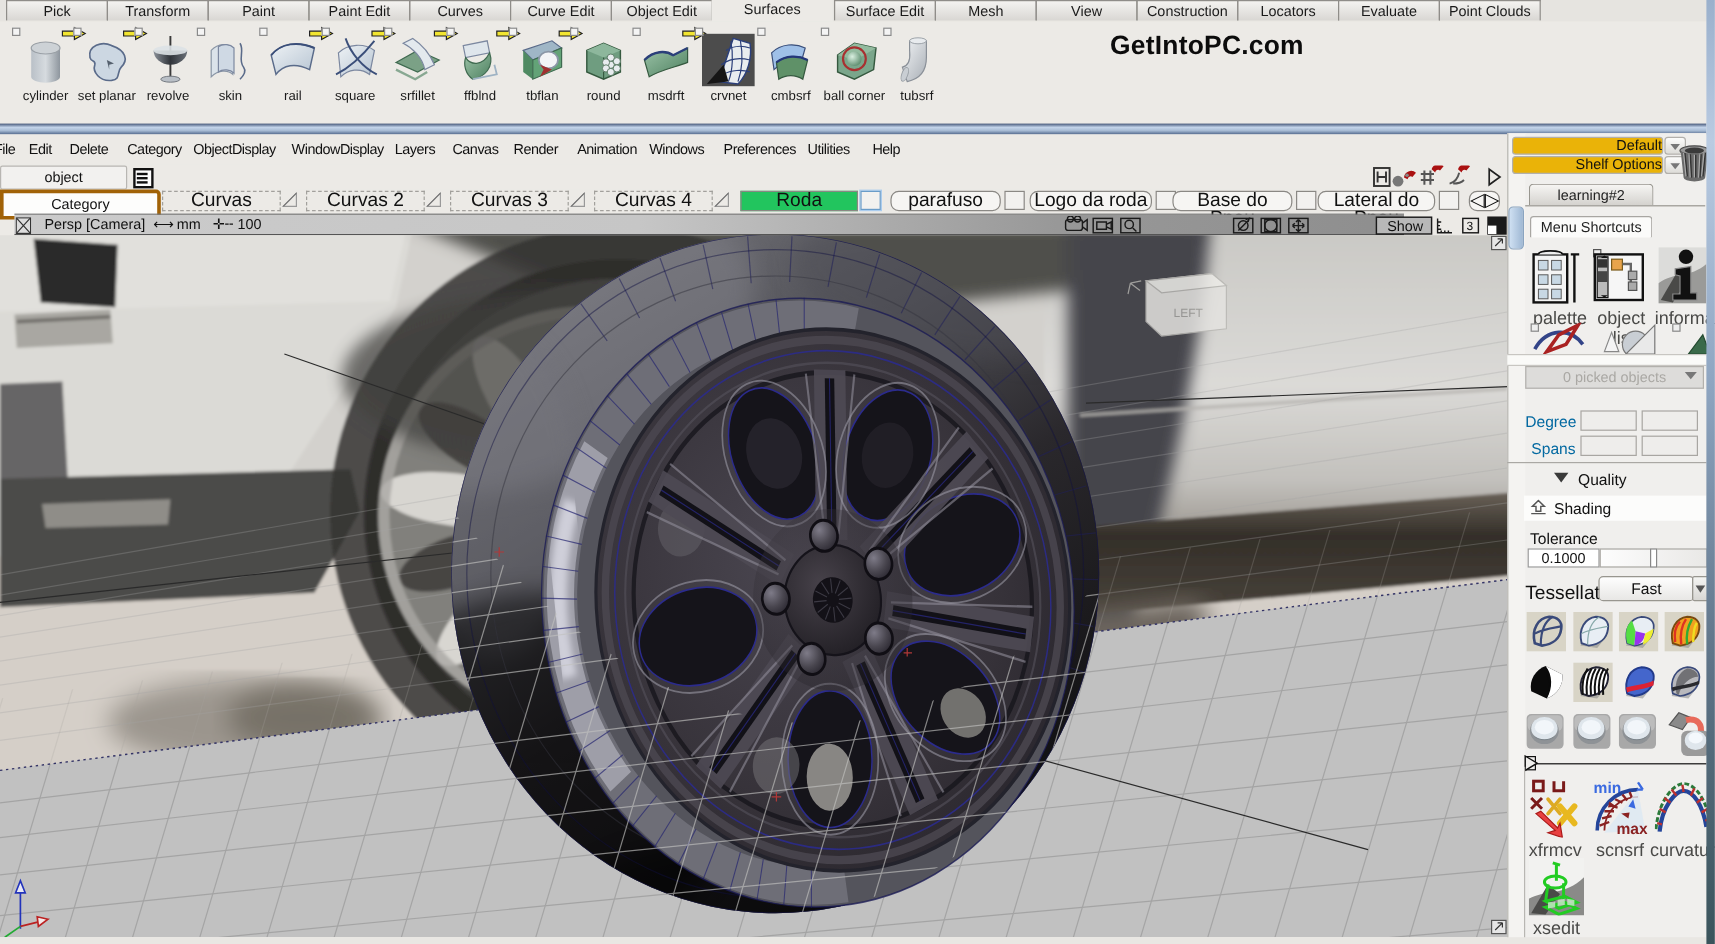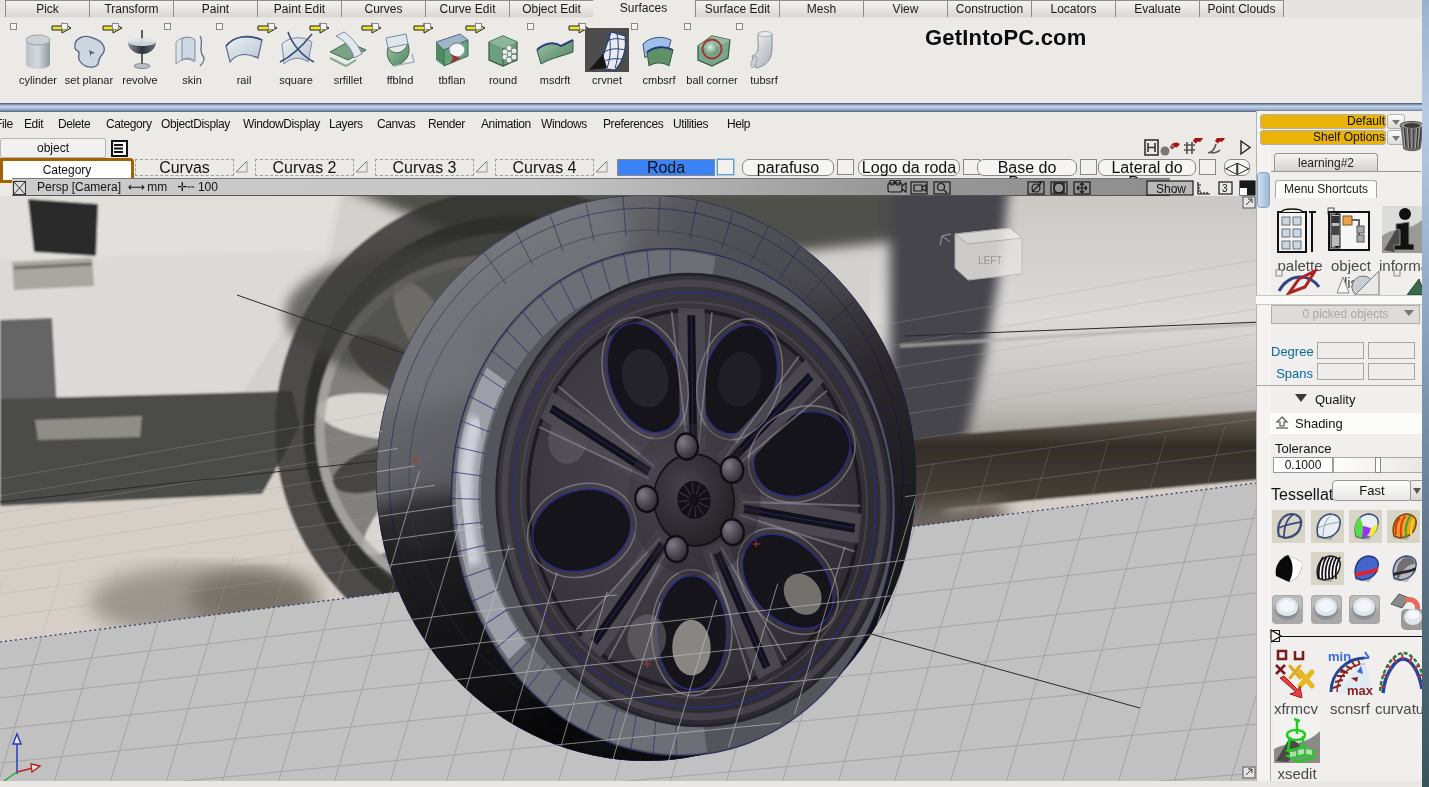--- a/index.html
+++ b/index.html
@@ -24,21 +24,21 @@
 #listicon{position:absolute;left:111px;top:3px;width:13px;height:13px;background:#fff;border:2px solid #111;}
 #listicon:before{content:"";position:absolute;left:1px;top:2px;width:9px;height:1.5px;background:#111;
  box-shadow:0 3.5px 0 #111,0 7px 0 #111;}
 #prompt{position:absolute;left:130px;top:0;width:1012px;height:19px;background:#fff;border:1px solid #555;
  font-size:13px;color:#808080;line-height:19px;padding-left:6px;box-sizing:border-box;white-space:nowrap;overflow:hidden;}
 #shelfrow{position:absolute;left:0;top:158px;width:1256px;height:20px;background:#eceae6;}
 .cat{position:absolute;left:0;top:0;width:128px;height:19px;background:#fdfdfc;border:3px solid #a16207;
  border-radius:0 4px 4px 0;text-align:center;font-size:12px;line-height:19px;color:#111;}
 .stab{position:absolute;top:1px;height:15px;border:1px dashed #a2a09c;text-align:center;font-size:16px;
  line-height:15px;color:#111;}
-.stab.roda{background:#3b82f6;border:1px solid #8a8884;}
+.stab.roda{background:#22c55e;border:1px solid #8a8884;}
 .stab.rnd{border:1px solid #8a8884;border-radius:7px;background:#f6f5f3;}
 .sbox{position:absolute;top:1px;width:15px;height:14px;border:1px solid #8a8884;background:#f2f1ef;}
 .sbox.rodabox{border:1px solid #6a9cc8;box-shadow:0 0 0 1px #aaccee;}
 .slash{position:absolute;top:1px;}
 #vphead{position:absolute;left:0;top:178px;width:1158px;height:18px;
  background:linear-gradient(90deg,#cbcbcb,#c6c6c6 45%,#989898 75%,#8e8e8e);border-top:1px solid #777;border-bottom:1px solid #555;box-sizing:border-box;margin-left:12px;}
 #vphead .t{position:absolute;left:25px;top:1px;font-size:12px;color:#111;}
 #vpsvg{position:absolute;left:0;top:196px;}
 #gutter{position:absolute;left:1256px;top:111px;width:15px;height:676px;background:#f4f3f1;border-left:1px solid #b5b3af;}
 #rightpanel{position:absolute;left:1271px;top:111px;width:151px;height:676px;background:#f0efed;}

